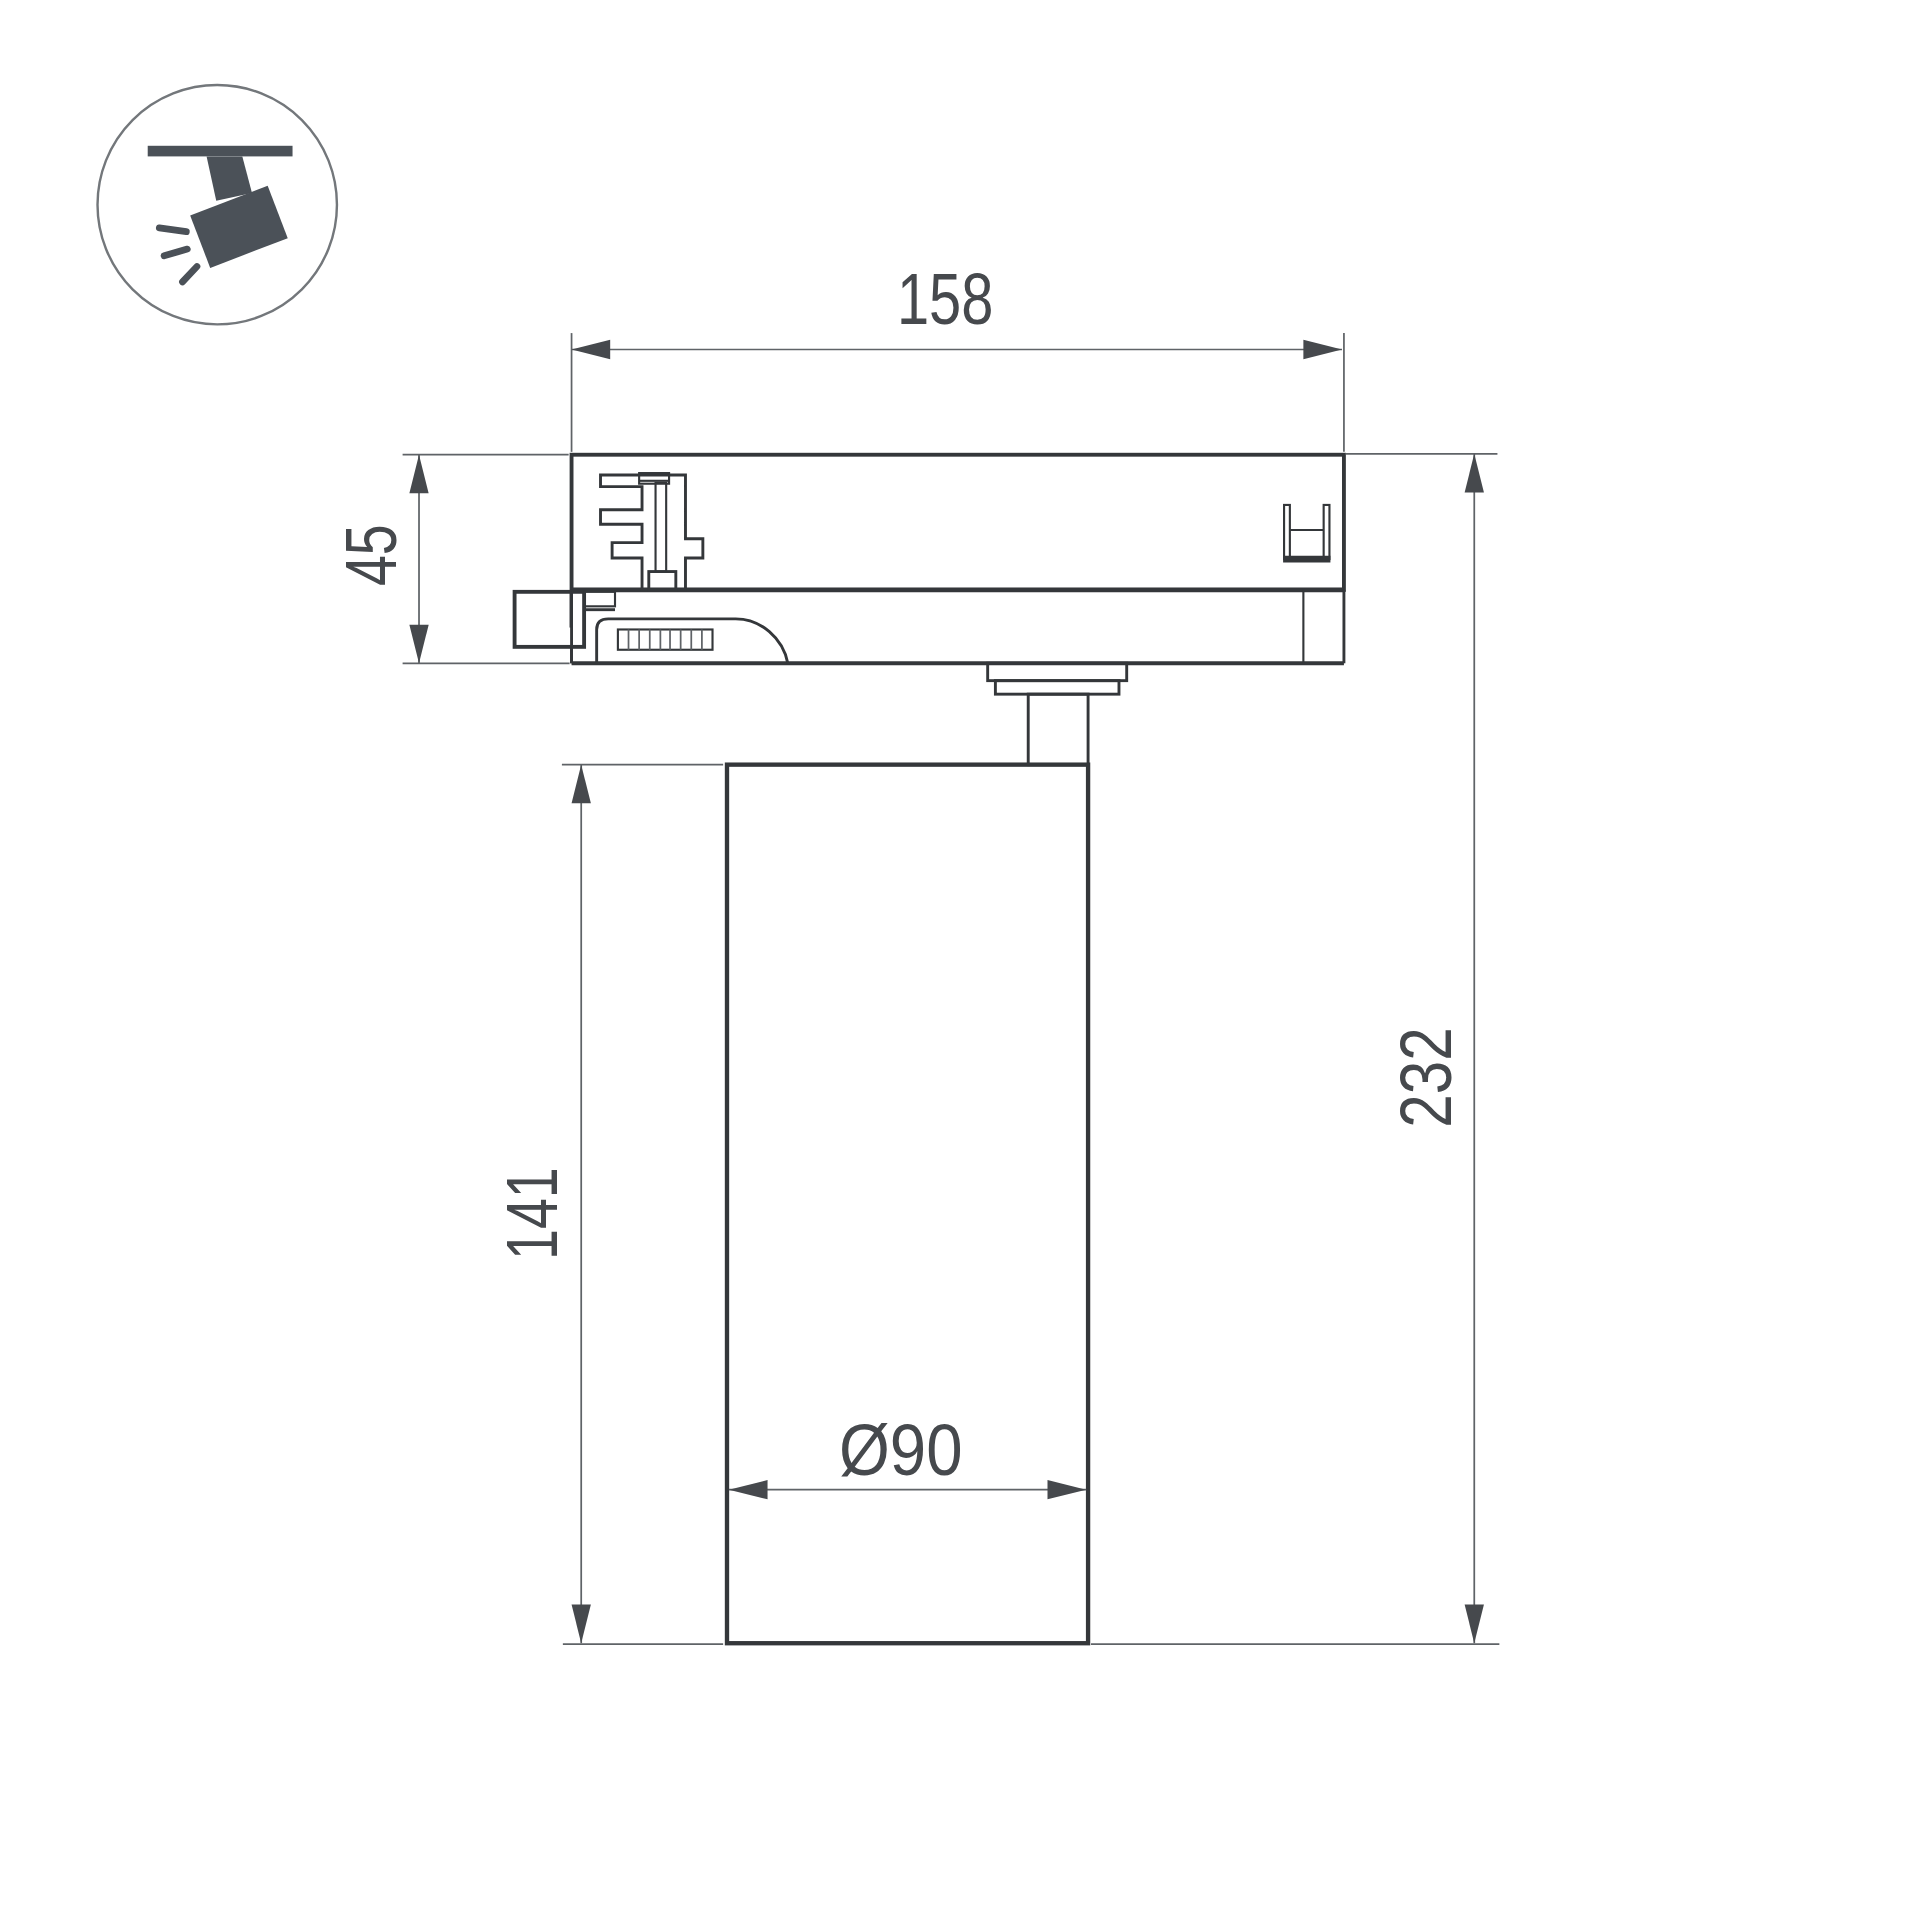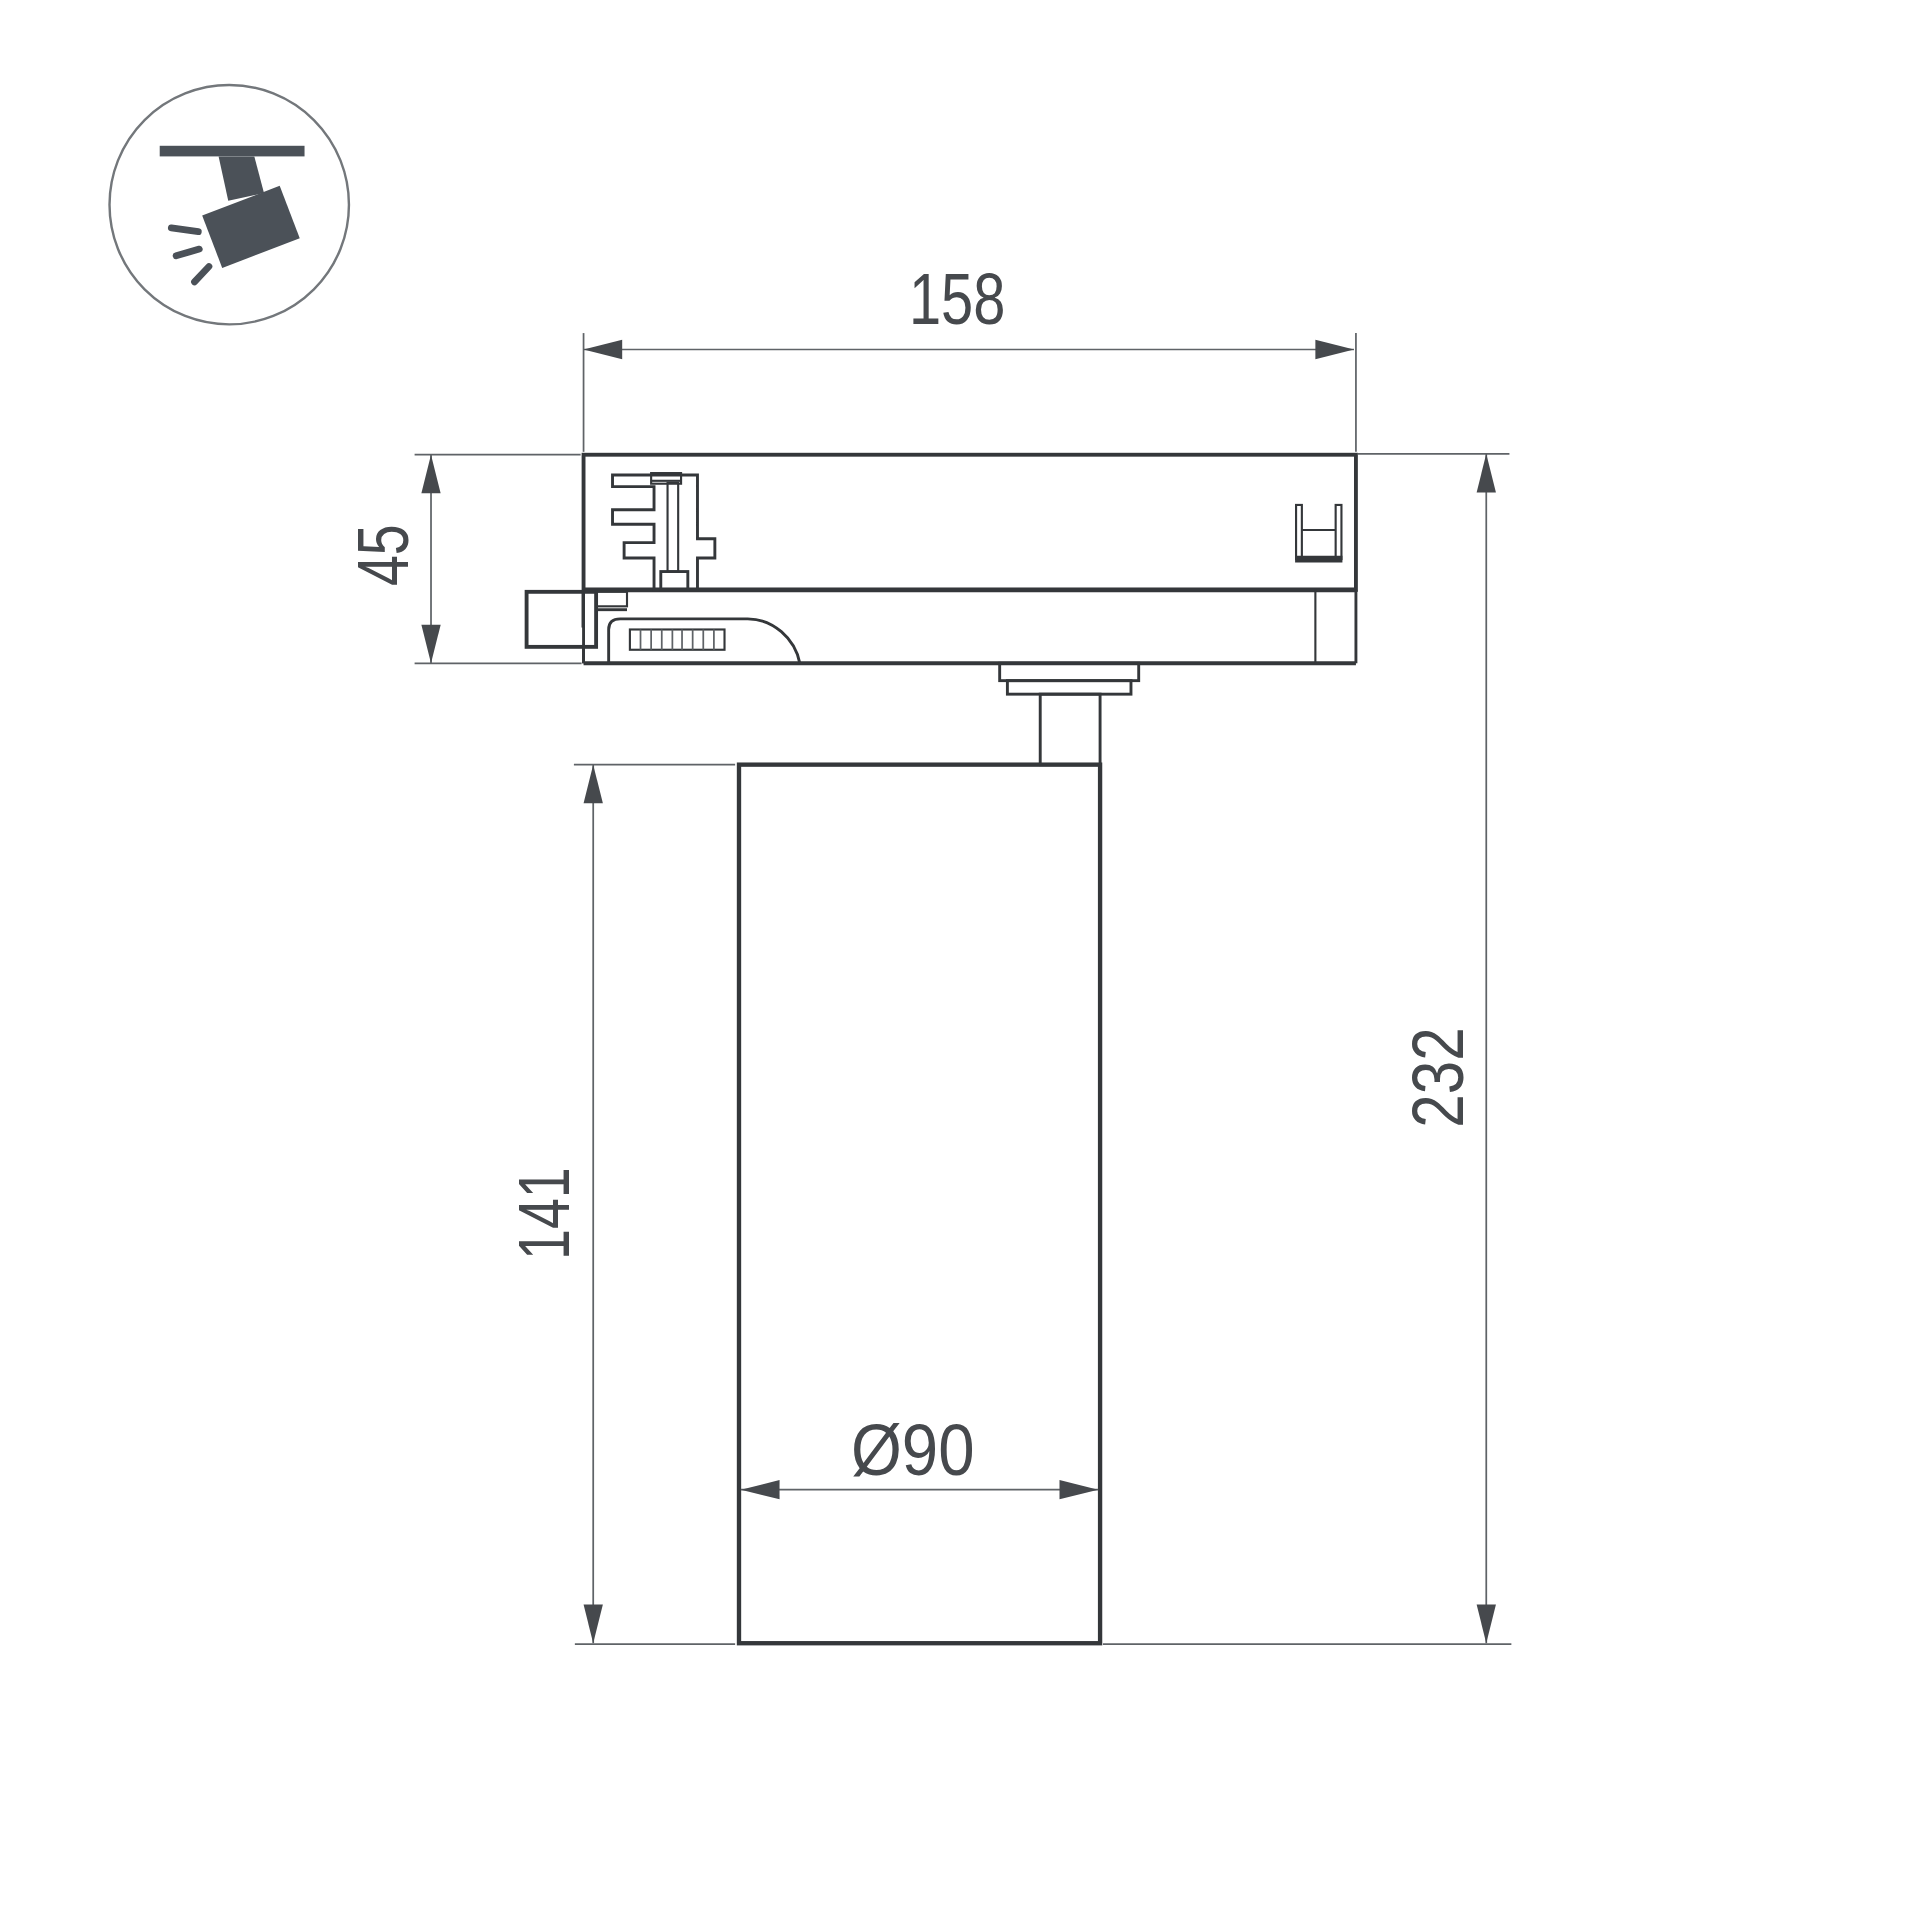--- a/index.html
+++ b/index.html
@@ -1,16 +1,16 @@
 <!DOCTYPE html>
 <html style="--background: #ffffff; --line: #34373a; --dim: #5f6367; --dimtext: #46494d; --icon: #4b5158; --circle: #73777b;"><head>
 <meta charset="utf-8">
 <style>
   html,body{margin:0;padding:0;background:#fff;}
-  .canvas{position:relative;width:1781px;height:1929px;background:var(--background,#fff);overflow:hidden;padding-left:12px;}
+  .canvas{position:relative;width:1781px;height:1929px;background:var(--background,#fff);overflow:hidden;}
   svg{display:block;width:1929px;height:1929px;}
   
   .ln  {stroke:var(--line,#34373a);fill:none;stroke-width:4;stroke-linejoin:miter;}
   .ln5 {stroke:var(--line,#34373a);fill:none;stroke-width:5;}
   .ln3 {stroke:var(--line,#34373a);fill:none;stroke-width:3;}
   .ln2 {stroke:var(--line,#34373a);fill:none;stroke-width:2.2;}
   
   .dim {stroke:var(--dim,#5f6367);fill:none;stroke-width:1.8;}
   .arr {fill:var(--dimtext,#46494d);stroke:none;}
   .dimtext{fill:var(--dimtext,#46494d);font-family:"Liberation Sans",sans-serif;

